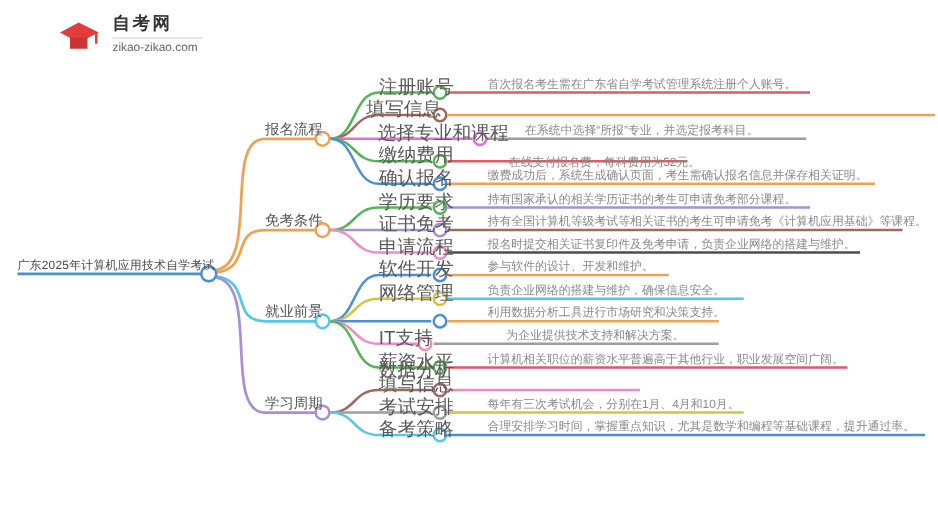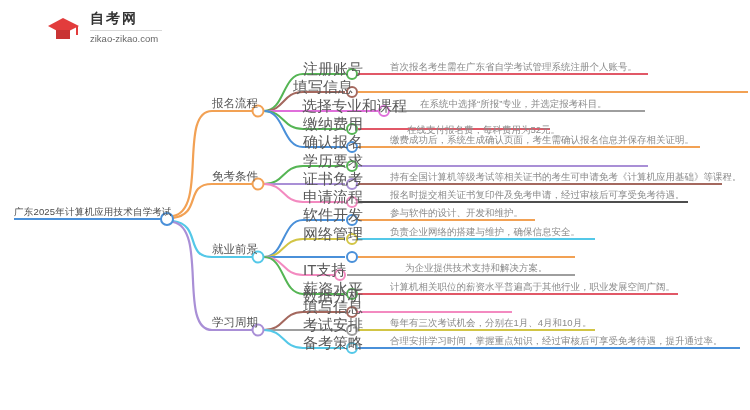--- a/index.html
+++ b/index.html
@@ -117,34 +117,36 @@
   <div class="txt desc" style="left:390px;top:61px;">首次报名考生需在广东省自学考试管理系统注册个人账号。</div>
   <div class="txt lbl" style="left:293px;top:78px;">填写信息</div>
   <div class="txt lbl" style="left:302px;top:97px;">选择专业和课程</div>
   <div class="txt desc" style="left:420px;top:98px;">在系统中选择“所报”专业，并选定报考科目。</div>
   <div class="txt lbl" style="left:303px;top:115px;">缴纳费用</div>
   <div class="txt desc" style="left:390px;top:124px;margin-left:17px;">在线支付报名费，每科费用为52元。</div>
   <div class="txt lbl" style="left:303px;top:133px;">确认报名</div>
   <div class="txt desc" style="left:390px;top:134px;">缴费成功后，系统生成确认页面，考生需确认报名信息并保存相关证明。</div>
 
   <div class="txt lbl" style="left:303px;top:152px;">学历要求</div>
+  <div class="txt desc" style="left:390px;top:153px;">持有国家承认的相关学历证书的考生可申请免考部分课程。</div>
   <div class="txt lbl" style="left:303px;top:170px;">证书免考</div>
   <div class="txt desc" style="left:390px;top:171px;">持有全国计算机等级考试等相关证书的考生可申请免考《计算机应用基础》等课程。</div>
   <div class="txt lbl" style="left:303px;top:188px;">申请流程</div>
-  <div class="txt desc" style="left:390px;top:189px;">报名时提交相关证书复印件及免考申请，经过审核后可享受免考待遇。</div>
+  <div class="txt desc" style="left:390px;top:189px;">报名时提交相关证书复印件及免考申请，负责企业网络的搭建与维护。</div>
 
   <div class="txt lbl" style="left:303px;top:206px;">软件开发</div>
   <div class="txt desc" style="left:390px;top:207px;">参与软件的设计、开发和维护。</div>
   <div class="txt lbl" style="left:303px;top:225px;">网络管理</div>
   <div class="txt desc" style="left:390px;top:226px;">负责企业网络的搭建与维护，确保信息安全。</div>
   <div class="txt lbl" style="left:303px;top:243px;margin-top:44px;">数据分析</div>
+  <div class="txt desc" style="left:390px;top:244px;">利用数据分析工具进行市场研究和决策支持。</div>
   <div class="txt lbl" style="left:303px;top:261px;">IT支持</div>
   <div class="txt desc" style="left:405px;top:262px;">为企业提供技术支持和解决方案。</div>
   <div class="txt lbl" style="left:303px;top:280px;">薪资水平</div>
   <div class="txt desc" style="left:390px;top:281px;">计算机相关职位的薪资水平普遍高于其他行业，职业发展空间广阔。</div>
 
   <div class="txt lbl" style="left:303px;top:298px;">填写信息</div>
   <div class="txt lbl" style="left:303px;top:316px;">考试安排</div>
   <div class="txt desc" style="left:390px;top:317px;">每年有三次考试机会，分别在1月、4月和10月。</div>
   <div class="txt lbl" style="left:303px;top:334px;">备考策略</div>
-  <div class="txt desc" style="left:390px;top:335px;">合理安排学习时间，掌握重点知识，经过审核后可享受免考待遇，提升通过率。</div>
+  <div class="txt desc" style="left:390px;top:335px;">合理安排学习时间，掌握重点知识，尤其是数学和编程等基础课程，提升通过率。</div>
 
 </div>
 
 </body></html>

